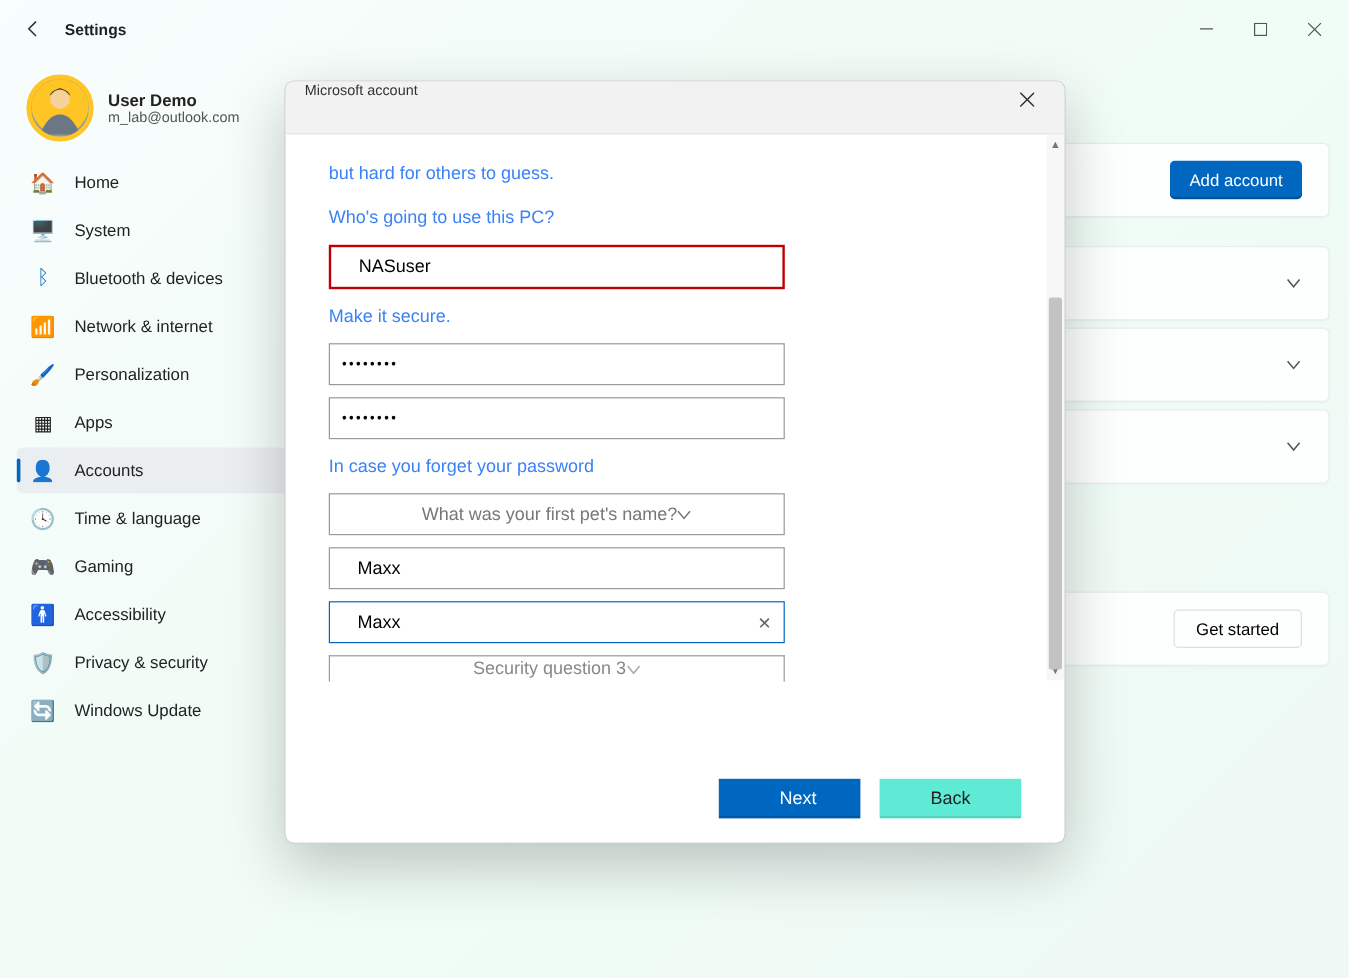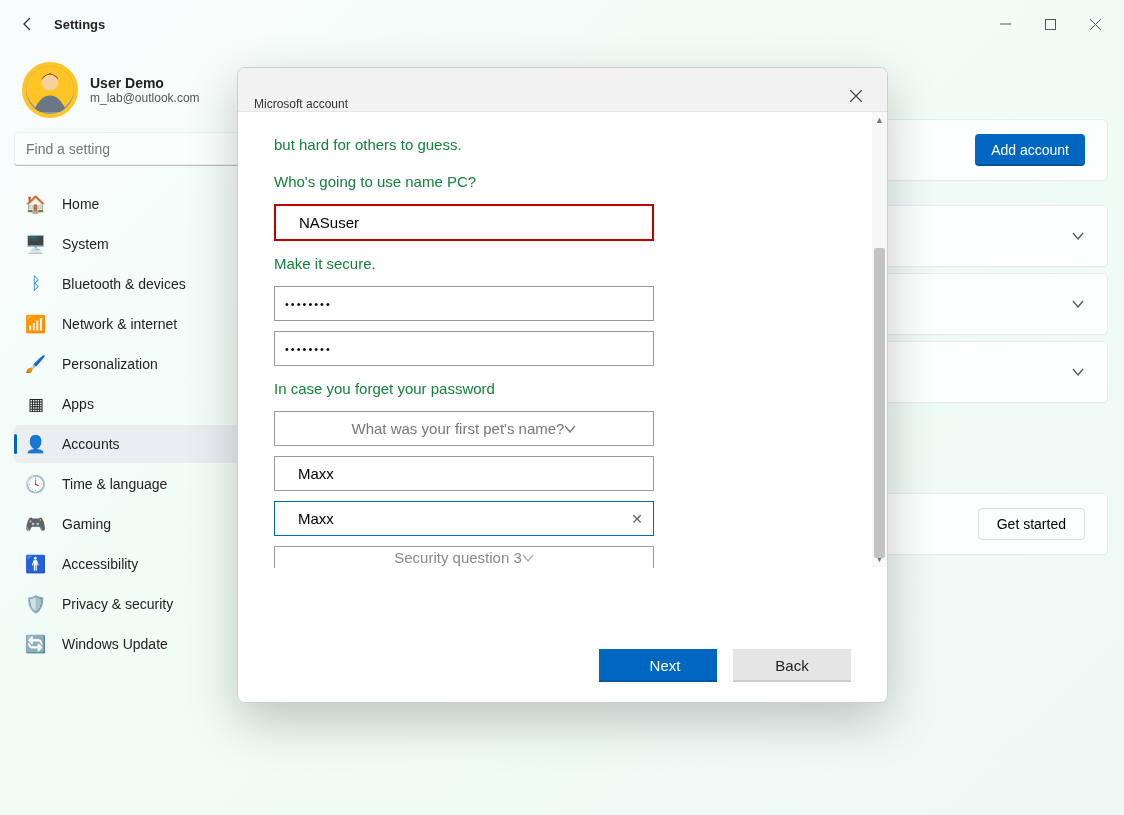--- a/index.html
+++ b/index.html
@@ -165,21 +165,21 @@
     background: #fff;
     border: 1px solid #cfcfcf;
     border-radius: 8px;
     box-shadow: 0 18px 50px rgba(0,0,0,0.22);
     display: flex; flex-direction: column;
     overflow: hidden;
   }
   .dlg-title {
     height: 44px;
     background: #f2f2f2;
-    display: flex; align-items: flex-end;
+    display: flex; align-items: flex-start;
     padding: 0 16px;
     font-size: 12px;
     color: #333;
     border-bottom: 1px solid #e5e5e5;
   }
   .dlg-close {
     margin-left: auto;
     width: 30px; height: 30px;
     display: flex; align-items: center; justify-content: center;
     color: #444; font-size: 14px; cursor: pointer;
@@ -190,21 +190,21 @@
     overflow: hidden;
   }
   .dlg-scroll {
     position: absolute;
     left: 36px; right: 30px; top: 24px;
     bottom: 0;
   }
   .dlg-scroll p {
     margin: 0 0 14px 0;
     font-size: 15px;
-    color: #15803d;
+    color: #3b82f6;
   }
   .field {
     width: 380px;
     height: 35px;
     border: 1.2px solid #999;
     padding: 0 10px;
     font-size: 15px;
     margin-bottom: 10px;
     display: flex; align-items: center;
     background: #fff;
@@ -264,21 +264,21 @@
   .btn-next {
     width: 118px; height: 33px;
     background: #0067c0; color: #fff;
     border: none; font-size: 15px;
     box-shadow: inset 0 -2px 0 rgba(0,0,0,0.15);
     cursor: pointer;
     padding-left: 20px;
   }
   .btn-back {
     width: 118px; height: 33px;
-    background: #e5e5e5; color: #222;
+    background: #5eead4; color: #222;
     border: none; font-size: 15px;
     box-shadow: inset 0 -2px 0 rgba(0,0,0,0.1);
     cursor: pointer;
   }
   .section-gap { height: 84px; }
 </style>
 </head>
 <body>
 
 <div class="titlebar">
@@ -317,21 +317,20 @@
           <circle cx="26" cy="20" r="9" fill="#f6d29a"></circle>
           <path d="M17 17 Q26 6 35 17 Q35 13 26 10 Q17 13 17 17" fill="#4a3a2a"></path>
           <path d="M8 52 Q15 34 26 34 Q37 34 44 52 Z" fill="#6b7785"></path>
         </svg>
       </div>
       <div>
         <div class="name">User Demo</div>
         <div class="email">m_lab@outlook.com</div>
       </div>
     </div>
-    <input class="search" placeholder="Find a setting" style="">
     <div class="nav">
       <div class="nav-item">
           <span class="nav-ico">🏠</span>
           <span>Home</span>
         </div>
       <div class="nav-item">
           <span class="nav-ico" style="color:#1a74c7">🖥️</span>
           <span>System</span>
         </div>
       <div class="nav-item">
@@ -413,21 +412,21 @@
     <span>Microsoft account</span>
     <div class="dlg-close">
       <svg width="12" height="12">
           <path d="M0 0 L12 12 M12 0 L0 12" stroke="#333" stroke-width="1.2"></path>
         </svg>
     </div>
   </div>
   <div class="dlg-body">
     <div class="dlg-scroll">
       <p>but hard for others to guess.</p>
-      <p style="margin-top:20px">Who's going to use name PC?</p>
+      <p style="margin-top:20px">Who's going to use this PC?</p>
       <div class="field highlight">
         <input value="NASuser" style="">
       </div>
       <p style="margin-top:14px">Make it secure.</p>
       <div class="field">
         <span style="letter-spacing:2px;font-size:11px">••••••••</span>
       </div>
       <div class="field">
         <span style="letter-spacing:2px;font-size:11px">••••••••</span>
       </div>

